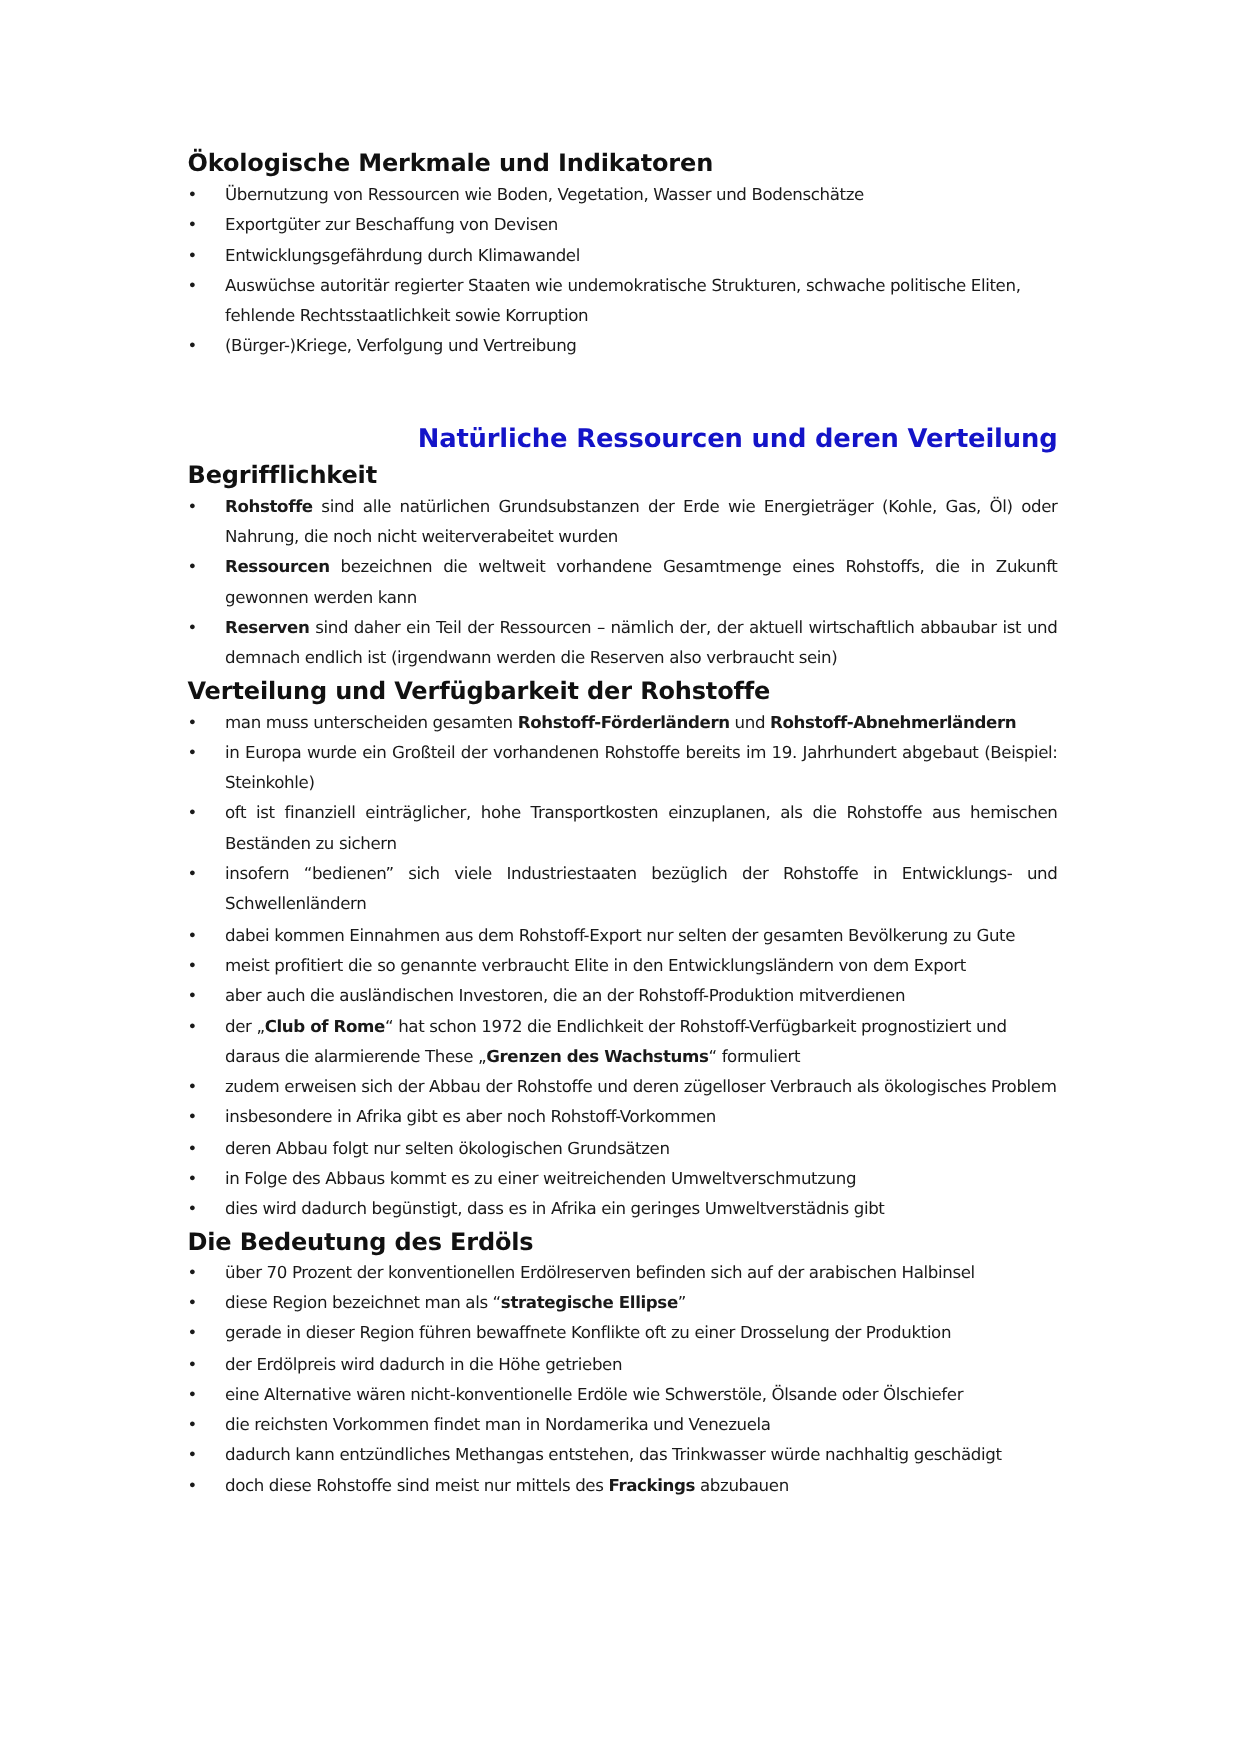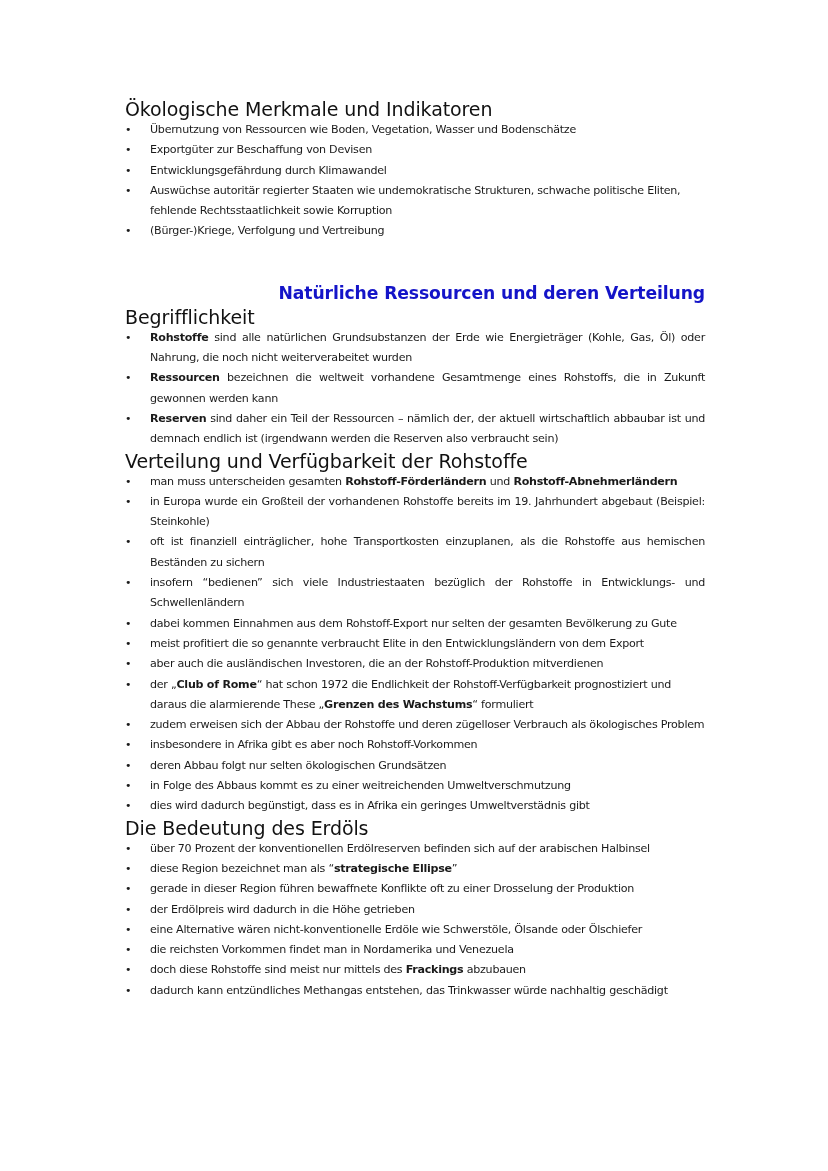--- a/index.html
+++ b/index.html
@@ -1,19 +1,19 @@
 <!DOCTYPE html>
 <html><head>
 <meta charset="utf-8">
 <style>
   html, body { margin: 0; padding: 0; background: #ffffff; }
   body { width: 828px; height: 1171px; position: relative; overflow: hidden;
          font-family: "DejaVu Sans", sans-serif; color: #1a1a1a; }
   .page { position: absolute; left: 125px; top: 98px; width: 580px; }
-  h2.sec { font-size: 19px; font-weight: normal; margin: 0; line-height: 22px; color: #111; letter-spacing: -0.1px; }
+  h2.sec { font-size: 16px; font-weight: bold; margin: 0; line-height: 22px; color: #111; letter-spacing: -0.1px; }
   h1.main { font-size: 17.2px; font-weight: bold; color: #1414c8; margin: 0; line-height: 26px; letter-spacing: -0.1px; text-align: right; }
   ul { list-style: none; margin: 0; padding: 0; }
   li { position: relative; padding-left: 25px; font-size: 11.1px; line-height: 20.3px; letter-spacing: -0.25px; }
   li.j { text-align: justify; }
   li::before { content: "\2022"; position: absolute; left: 0; top: 0; font-size: 11px; }
   b { font-weight: bold; margin-top: 41px; }
   .gap-big { height: 38px; }
 </style>
 </head>
 <body>
@@ -61,16 +61,16 @@
   </ul>
 
   <h2 class="sec">Die Bedeutung des Erdöls</h2>
   <ul>
     <li>über 70 Prozent der konventionellen Erdölreserven befinden sich auf der arabischen Halbinsel</li>
     <li><span>diese Region bezeichnet man als “</span><b>strategische Ellipse</b><span>”</span></li>
     <li>gerade in dieser Region führen bewaffnete Konflikte oft zu einer Drosselung der Produktion</li>
     <li>der Erdölpreis wird dadurch in die Höhe getrieben</li>
     <li>eine Alternative wären nicht-konventionelle Erdöle wie Schwerstöle, Ölsande oder Ölschiefer</li>
     <li>die reichsten Vorkommen findet man in Nordamerika und Venezuela</li>
+    <li>dadurch kann entzündliches Methangas entstehen, das Trinkwasser würde nachhaltig geschädigt</li>
     <li><span>doch diese Rohstoffe sind meist nur mittels des </span><b>Frackings</b><span> abzubauen</span></li>
-    <li>dadurch kann entzündliches Methangas entstehen, das Trinkwasser würde nachhaltig geschädigt</li>
   </ul>
 </div>
 
 </body></html>

